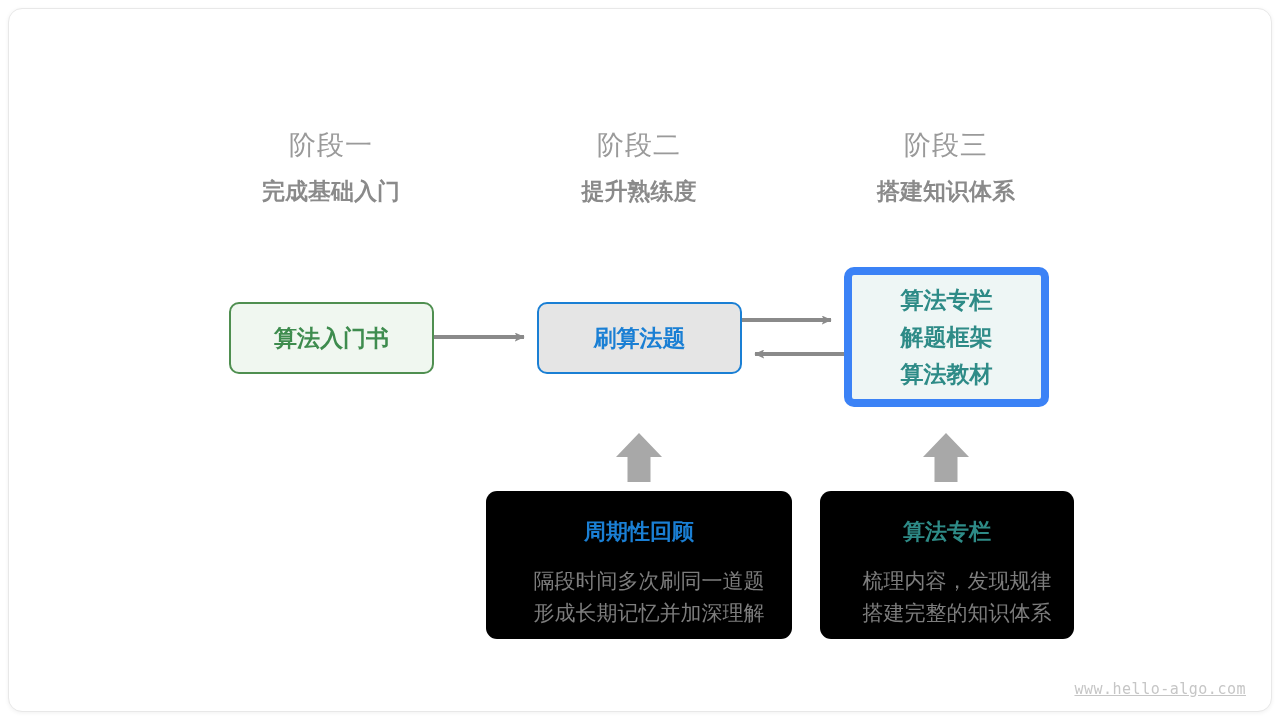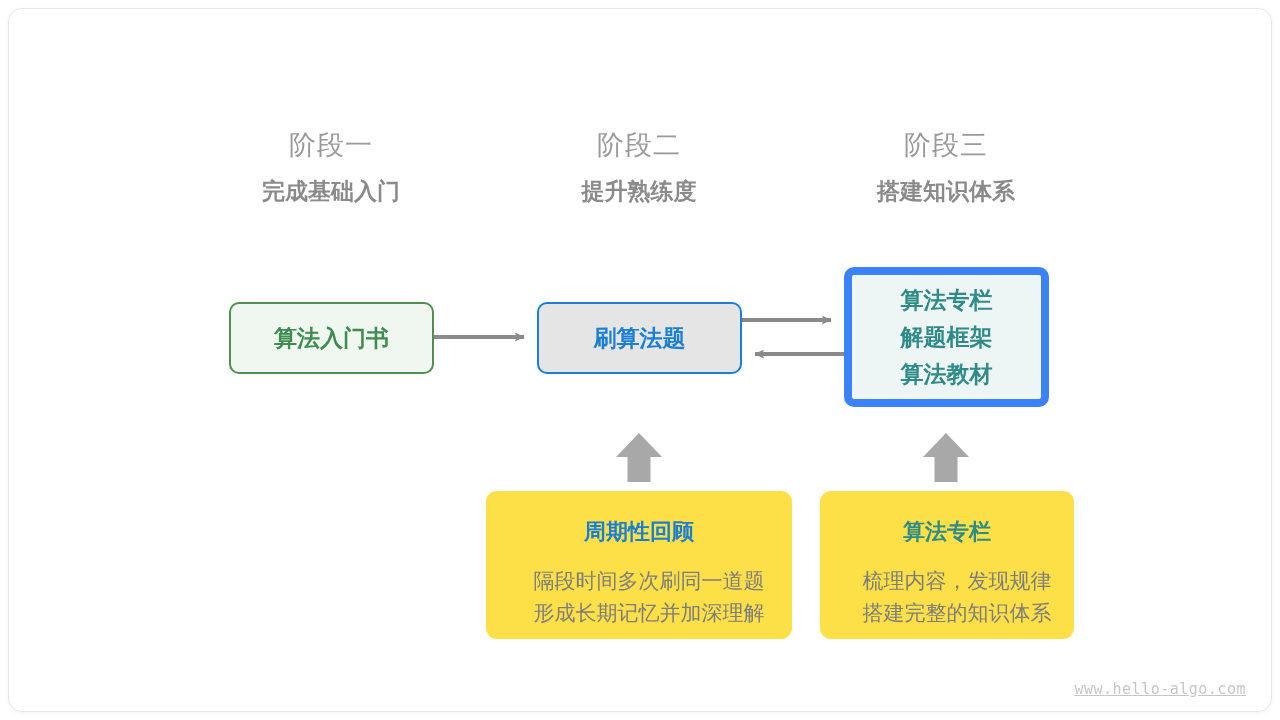--- a/index.html
+++ b/index.html
@@ -79,21 +79,21 @@
   .box-teal {
     background: #eef6f5;
     border: 8px solid #3b82f6;
     color: #2e8b87;
   }
 
   
   .card {
     position: absolute;
     box-sizing: border-box;
-    background: #fde047;
+    background: #000000;
     border-radius: 11px;
     display: flex;
     flex-direction: column;
     align-items: center;
     padding-top: 26px;
   }
   .card-title {
     font-size: 22px;
     font-weight: bold;
     line-height: 30px;

